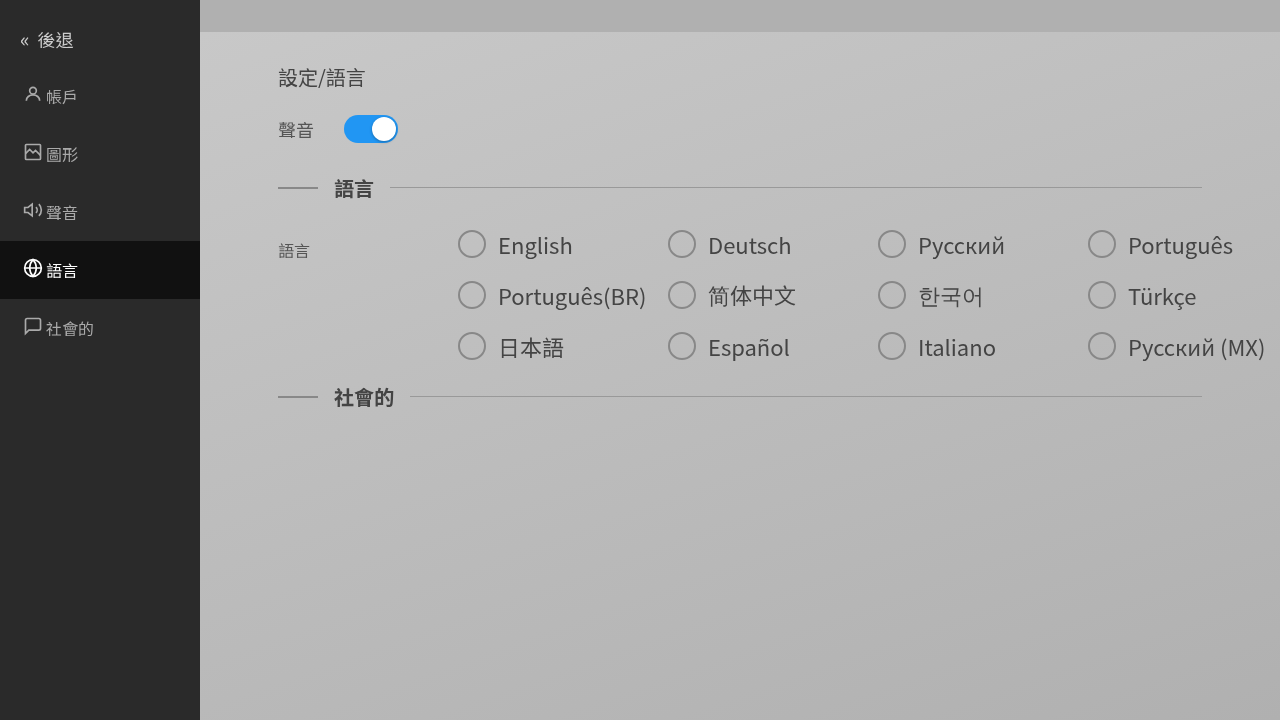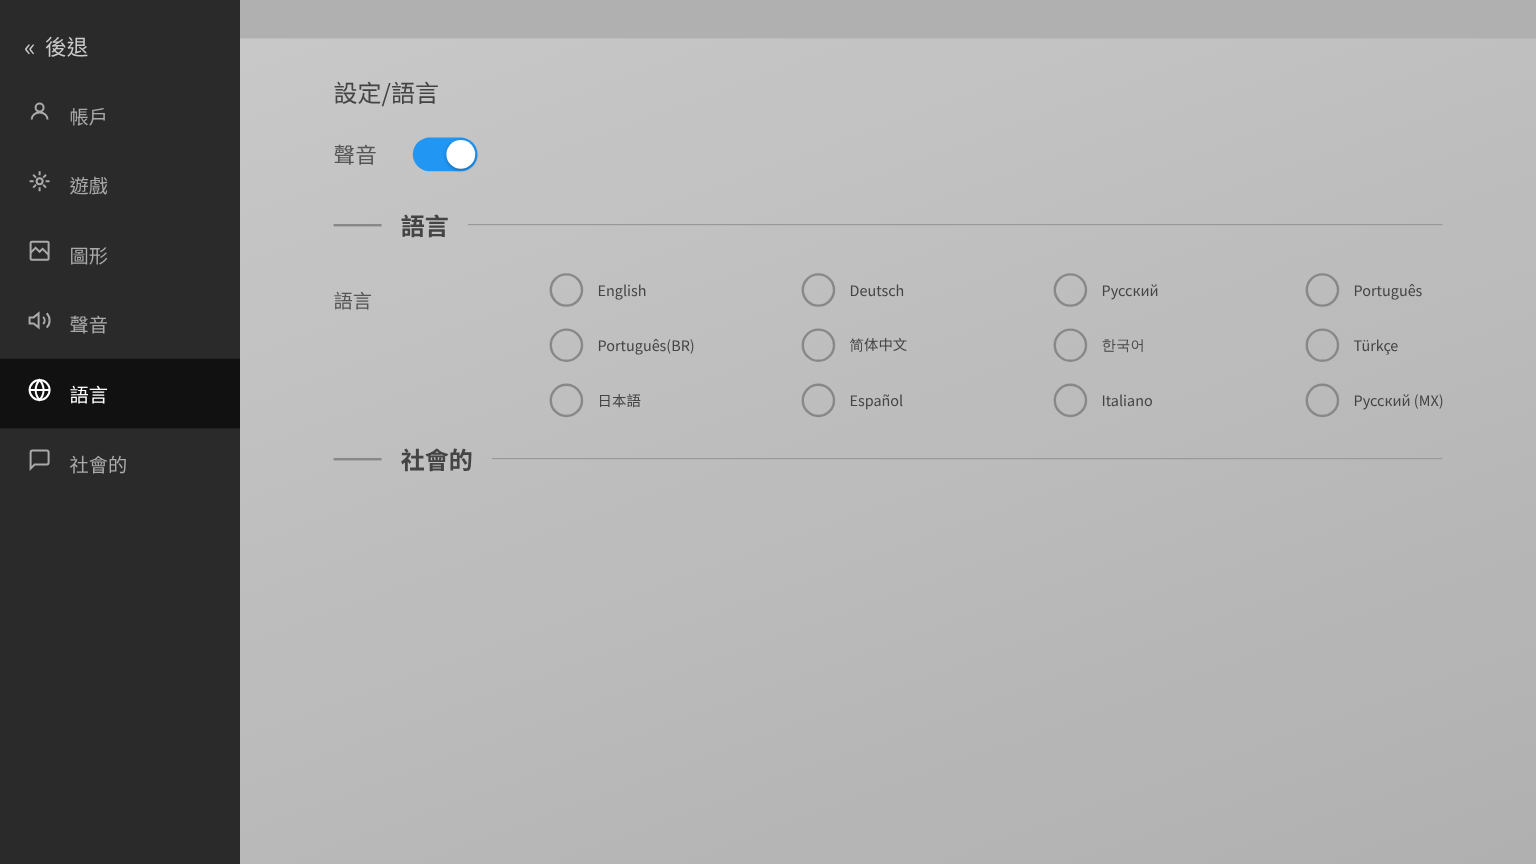--- a/index.html
+++ b/index.html
@@ -39,21 +39,21 @@
       color: #ccc;
     }
 
     .sidebar-item {
       display: flex;
       align-items: center;
       padding: 16px 22px;
       color: #aaa;
       font-size: 16px;
       cursor: pointer;
-      gap: 14px;
+      gap: 2px;
     }
 
     .sidebar-item.active {
       background: #111;
       color: #fff;
     }
 
     .sidebar-item .icon {
       font-size: 18px;
       width: 22px;
@@ -187,21 +187,21 @@
 
     .radio-circle.selected::after {
       content: '';
       width: 16px;
       height: 16px;
       border-radius: 50%;
       background: #2196F3;
     }
 
     .lang-name {
-      font-size: 12px;
+      font-size: 22px;
       color: #444;
     }
 
     
     .social-section {
       margin-top: 20px;
     }
 
     
     .main-content::-webkit-scrollbar {
@@ -220,30 +220,20 @@
   <div class="sidebar-item">
     <span class="icon">
       <svg width="20" height="20" viewBox="0 0 24 24" fill="none" stroke="#aaa" stroke-width="2">
         <circle cx="12" cy="8" r="4"></circle>
           <path d="M4 20c0-4 3.6-7 8-7s8 3 8 7"></path>
       </svg>
     </span>
     <span>帳戶</span>
   </div>
 
-  <div class="sidebar-item">
-    <span class="icon">
-      <svg width="20" height="20" viewBox="0 0 24 24" fill="none" stroke="#aaa" stroke-width="2">
-        <circle cx="12" cy="12" r="3"></circle>
-          <path d="M12 2v4M12 18v4M2 12h4M18 12h4"></path>
-        <path d="M5.6 5.6l2.8 2.8M15.6 15.6l2.8 2.8M5.6 18.4l2.8-2.8M15.6 8.4l2.8-2.8"></path>
-      </svg>
-    </span>
-    <span>遊戲</span>
-  </div>
 
   <div class="sidebar-item">
     <span class="icon">
       <svg width="20" height="20" viewBox="0 0 24 24" fill="none" stroke="#aaa" stroke-width="2">
         <rect x="3" y="3" width="18" height="18" rx="1"></rect>
         <path d="M3 14l5-5 4 4 3-3 6 6"></path>
       </svg>
     </span>
     <span>圖形</span>
   </div>

